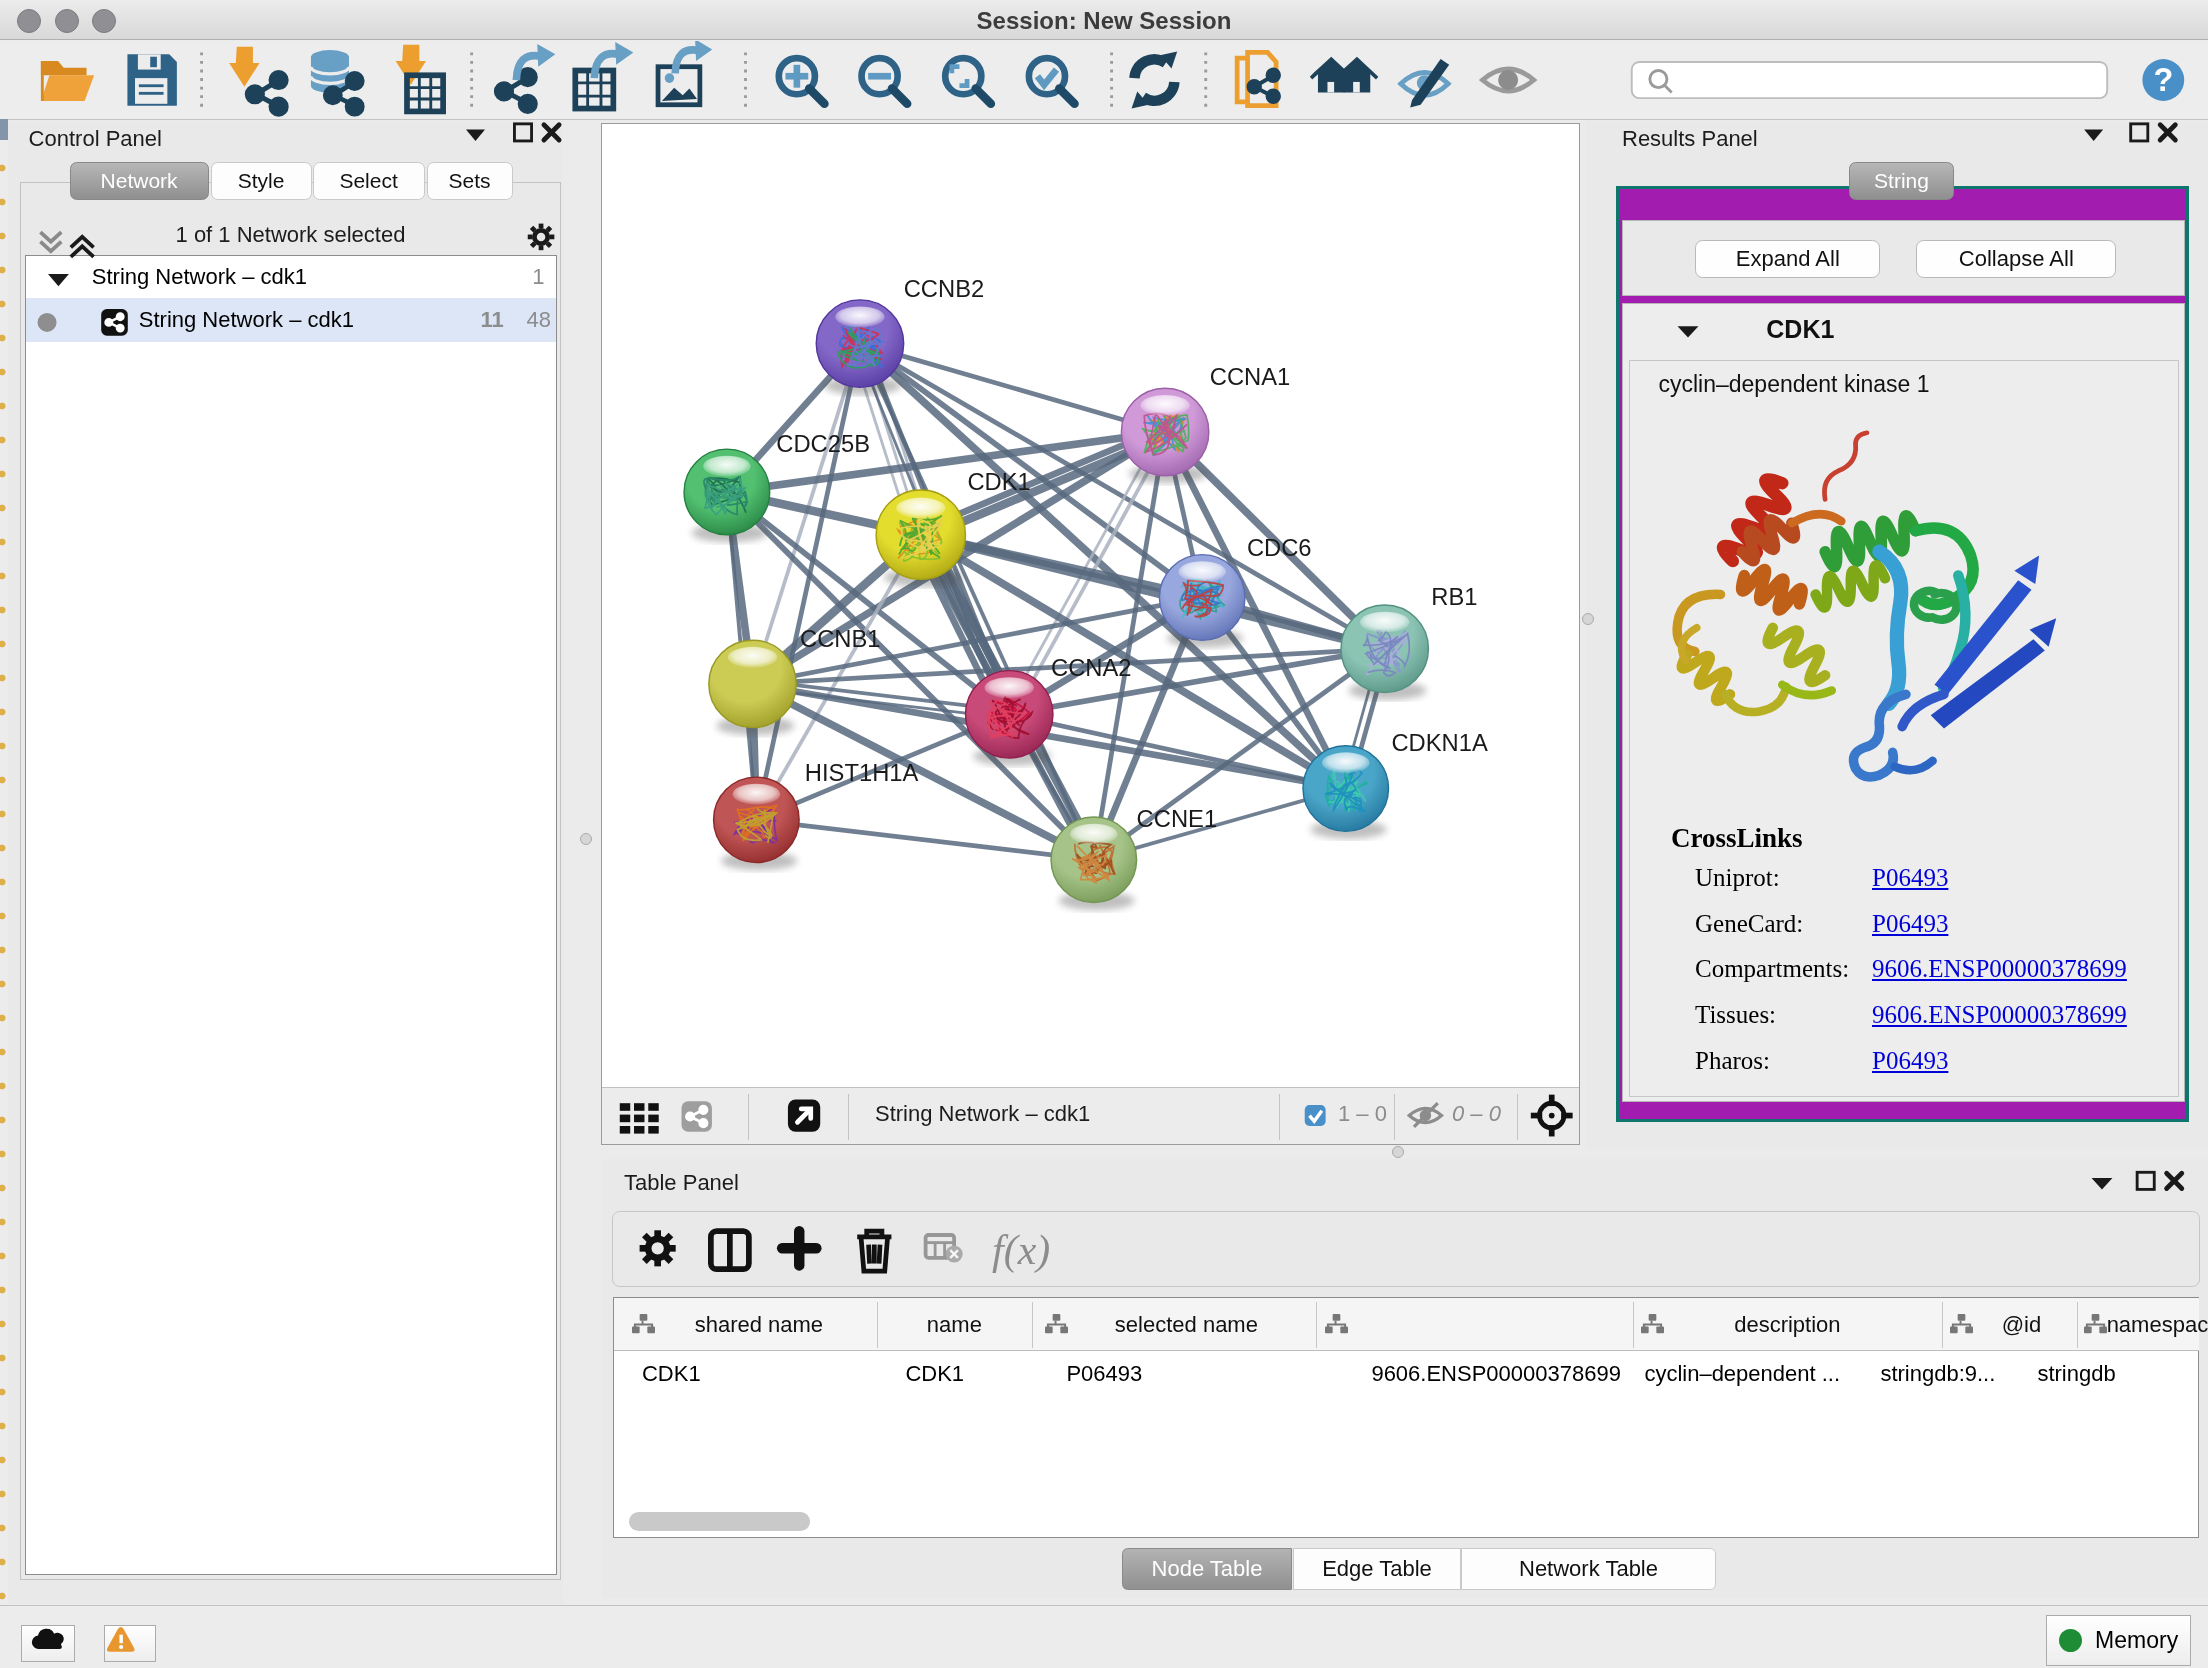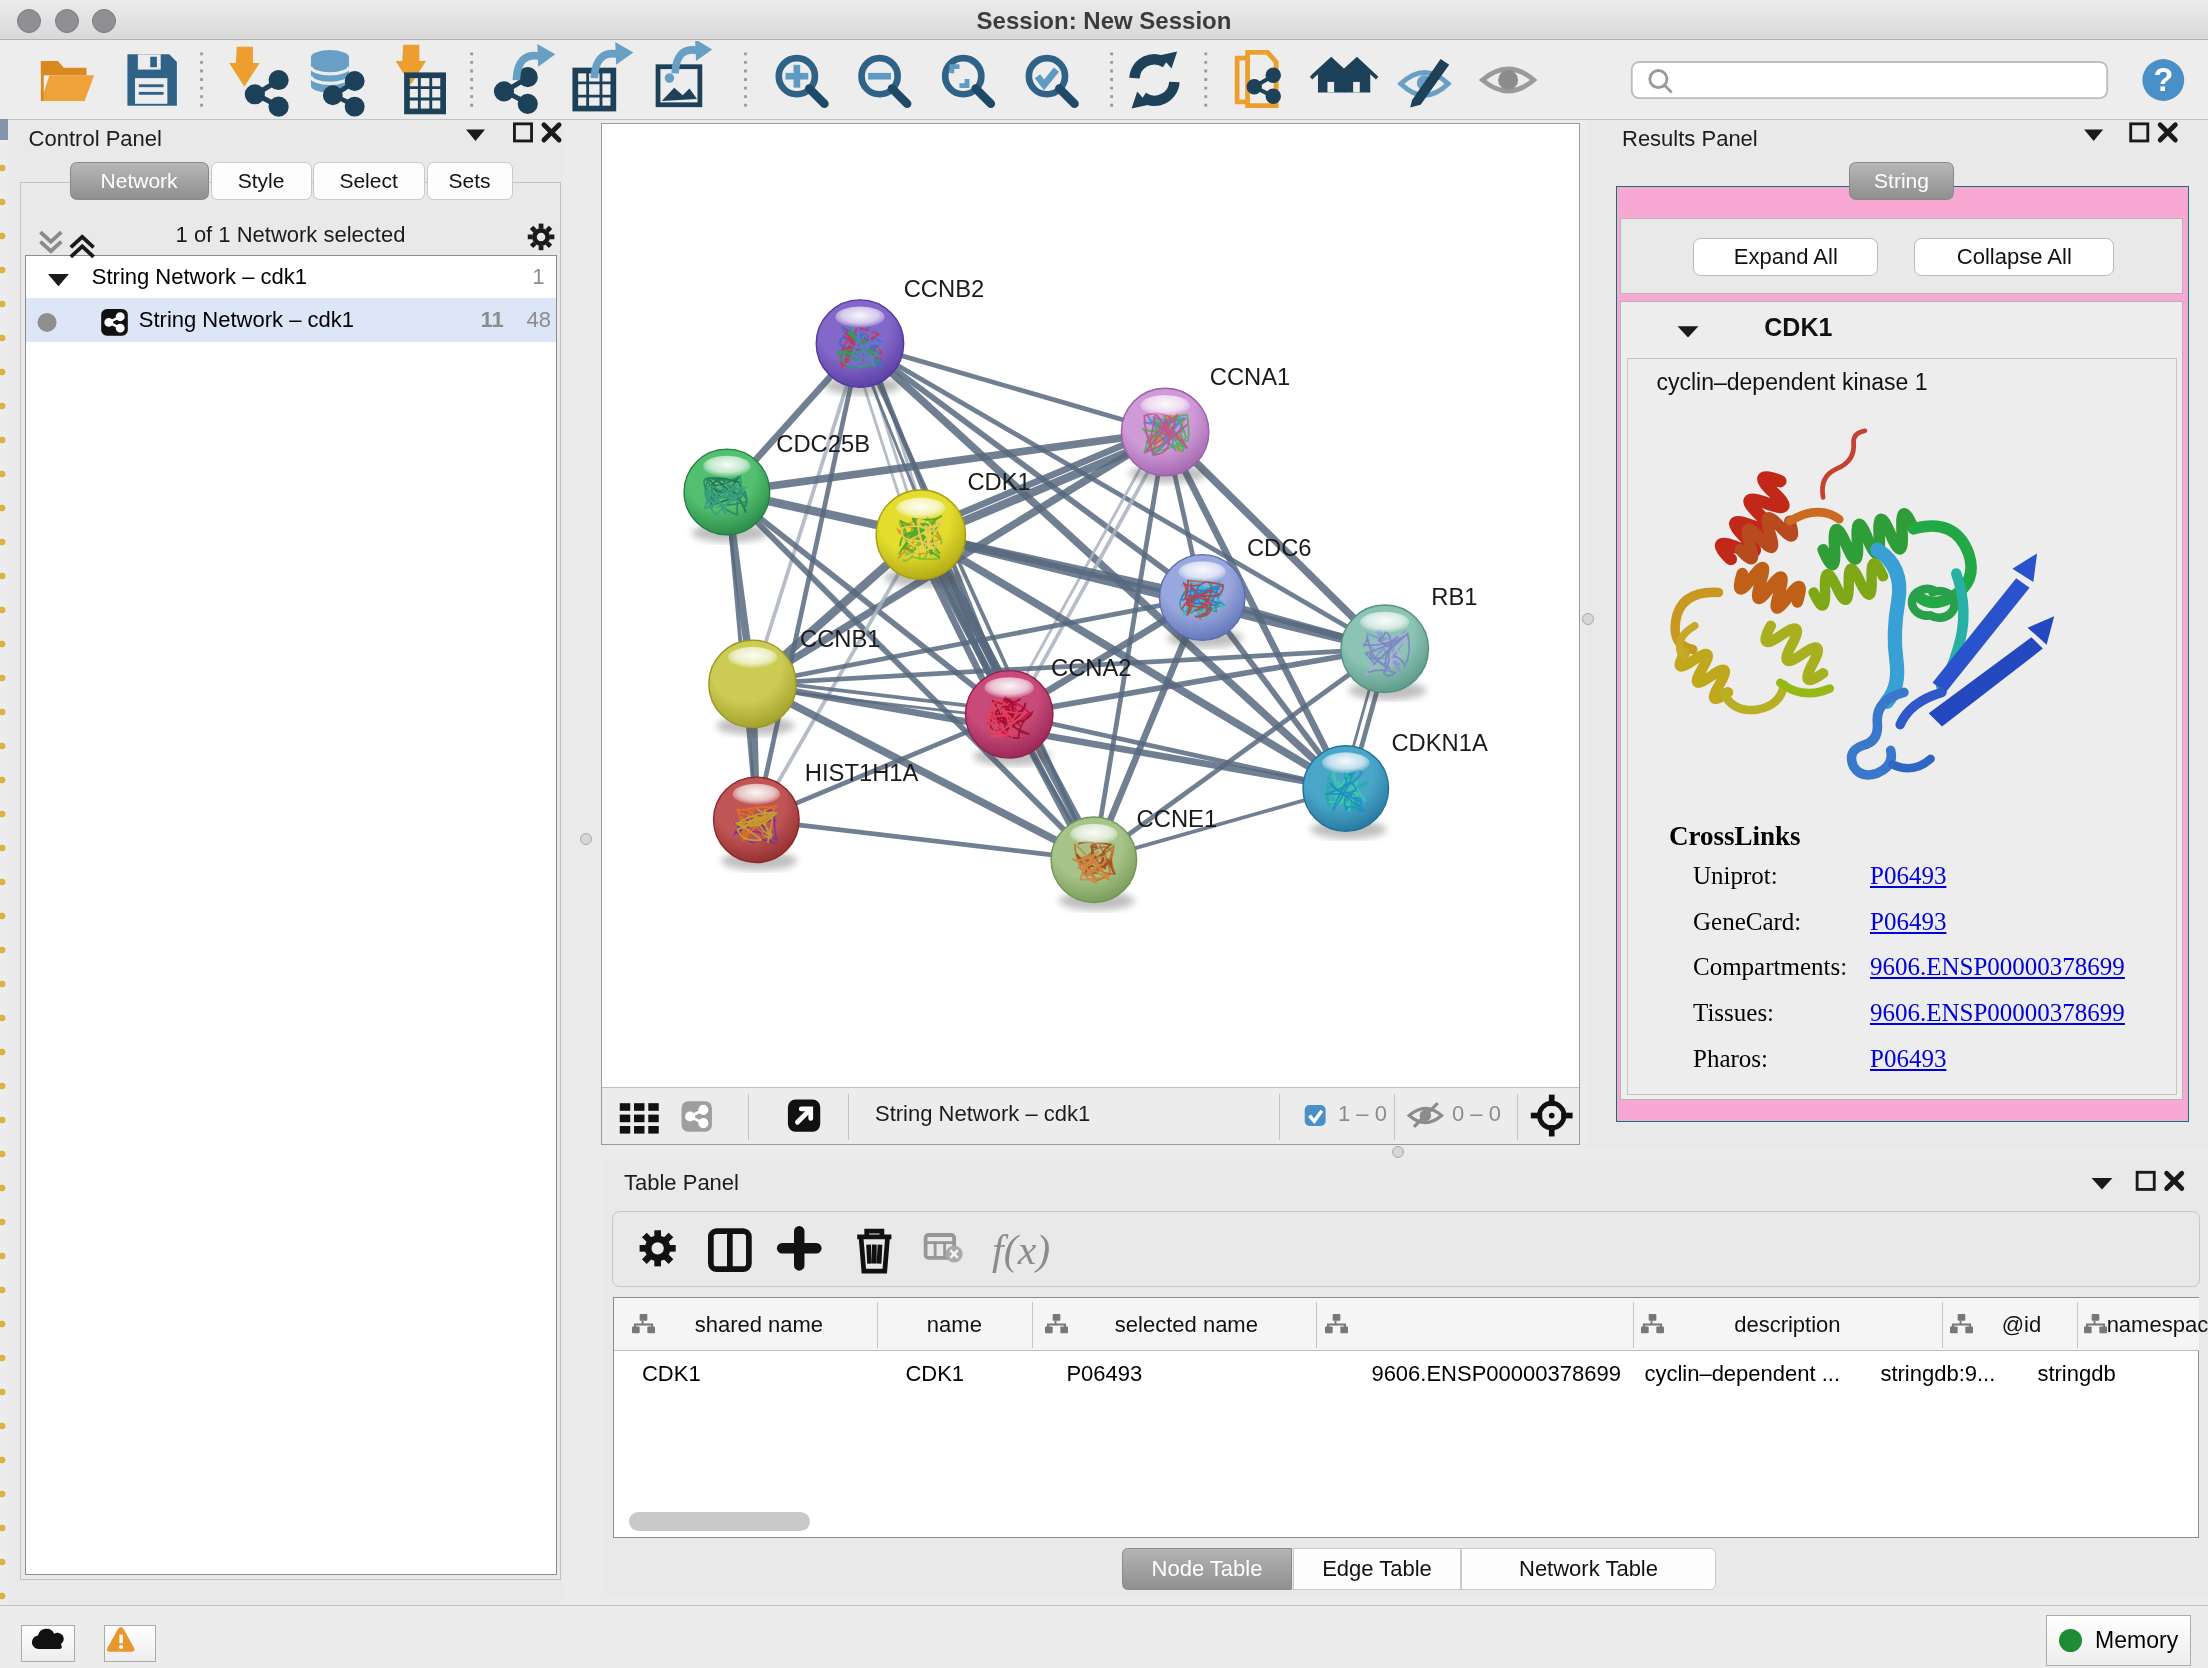--- a/index.html
+++ b/index.html
@@ -36,21 +36,21 @@
 
 #netpanel { left:601px; top:123px; width:979px; height:1022px; background:#fff;
   border:1px solid #9b9b9b; }
 #netbar { position:absolute; left:0; bottom:0; width:977px; height:57px;
   background:#ececec; border-top:1px solid #c0c0c0; }
 .nbsep { position:absolute; top:5.7px; height:46px; width:1px; background:#c4c4c4; }
 
 
 #rp { left:1586px; top:121px; width:622px; height:1027px; background:#e9e9e9; }
 #rp-box { position:absolute; left:29.5px; top:65px; width:573px; height:936px;
-  border:1px solid #0f766e; background:#f9a8d4; }
+  border:3px solid #0f766e; background:#a21caf; }
 #rp-expand { position:absolute; left:3.8px; top:31px; width:563px; height:76px;
   border:1px solid #b6b6b6; background:#e9e9e9; }
 .rbtn { position:absolute; top:19px; height:38px; background:#fefefe;
   border:1px solid #b9b9b9; border-radius:7.6px; font-size:22px; color:#111;
   display:flex; align-items:center; justify-content:center; }
 #rp-cdk { position:absolute; left:3.8px; top:114px; width:563px; height:799px;
   border:1px solid #b6b6b6; background:#ededed; }
 #rp-cdk-inner { position:absolute; left:5.7px; top:56px; width:550px; height:737px;
   border:1px solid #c6c6c6; background:#ededed; }
 .serif { font-family:"Liberation Serif", serif; }
@@ -665,21 +665,21 @@
           <line x1="10" y1="0" x2="22" y2="0" stroke-width="6"></line>
           <circle r="3" fill="#111" stroke="none"></circle>
         </g>
 </svg>
     <div class="nbsep" style="left:146px"></div>
     <div class="nbsep" style="left:246px"></div>
     <div style="position:absolute;left:273px;top:13.3px;font-size:22px;color:#1c1c1c;">String Network – cdk1</div>
     <div class="nbsep" style="left:677px"></div>
     <div style="position:absolute;left:736px;top:13.3px;font-size:22px;color:#8c8c8c;">1 – 0</div>
     <div class="nbsep" style="left:792px"></div>
-    <div style="position:absolute;left:850px;top:13.3px;font-size:22px;color:#8c8c8c;">0 – 0</div>
+    <div style="position:absolute;left:850px;top:13.3px;font-size:22px;color:#8c8c8c;font-style:italic;">0 – 0</div>
     <div class="nbsep" style="left:915px"></div>
   </div>
 </div>
 
 <div id="rp" class="abs">
   <div class="ptitle" style="position:absolute;left:36px;top:4.8px;">Results Panel</div>
     <svg width="622" height="247" style="position:absolute;left:0;top:0;pointer-events:none;z-index:6;" viewBox="0 0 654 260">
 <path d="M524 9 l20 0 -10 12 Z" fill="#1a1a1a"></path>
 <rect x="573" y="3" width="18" height="18" fill="none" stroke="#1a1a1a" stroke-width="3"></rect>
 <g stroke="#1a1a1a" stroke-width="5" stroke-linecap="round">

